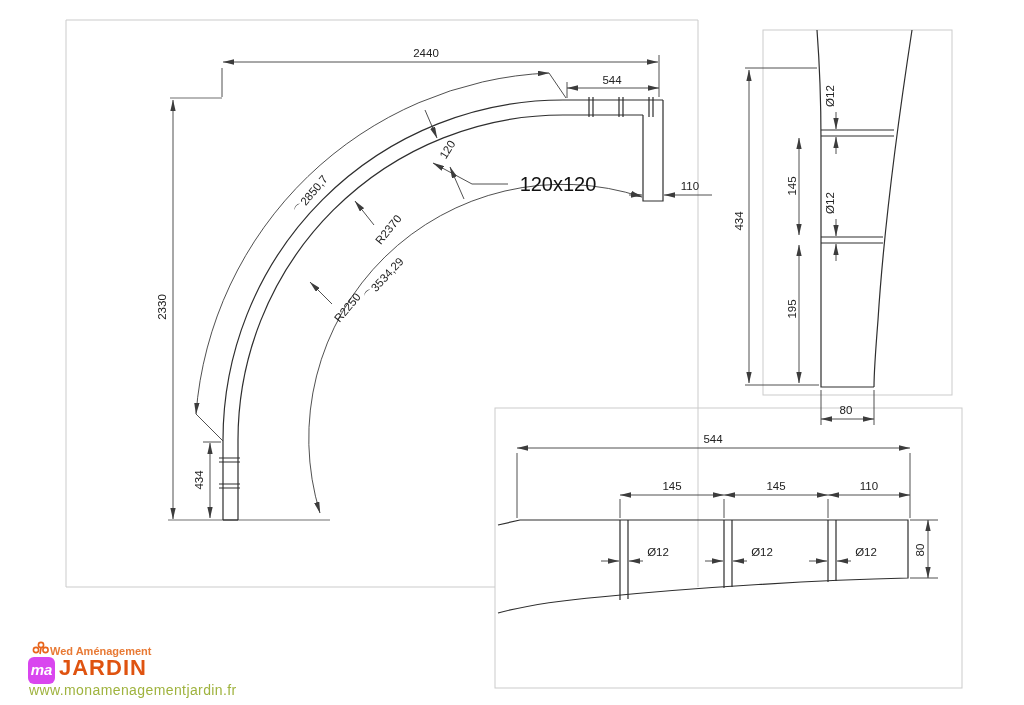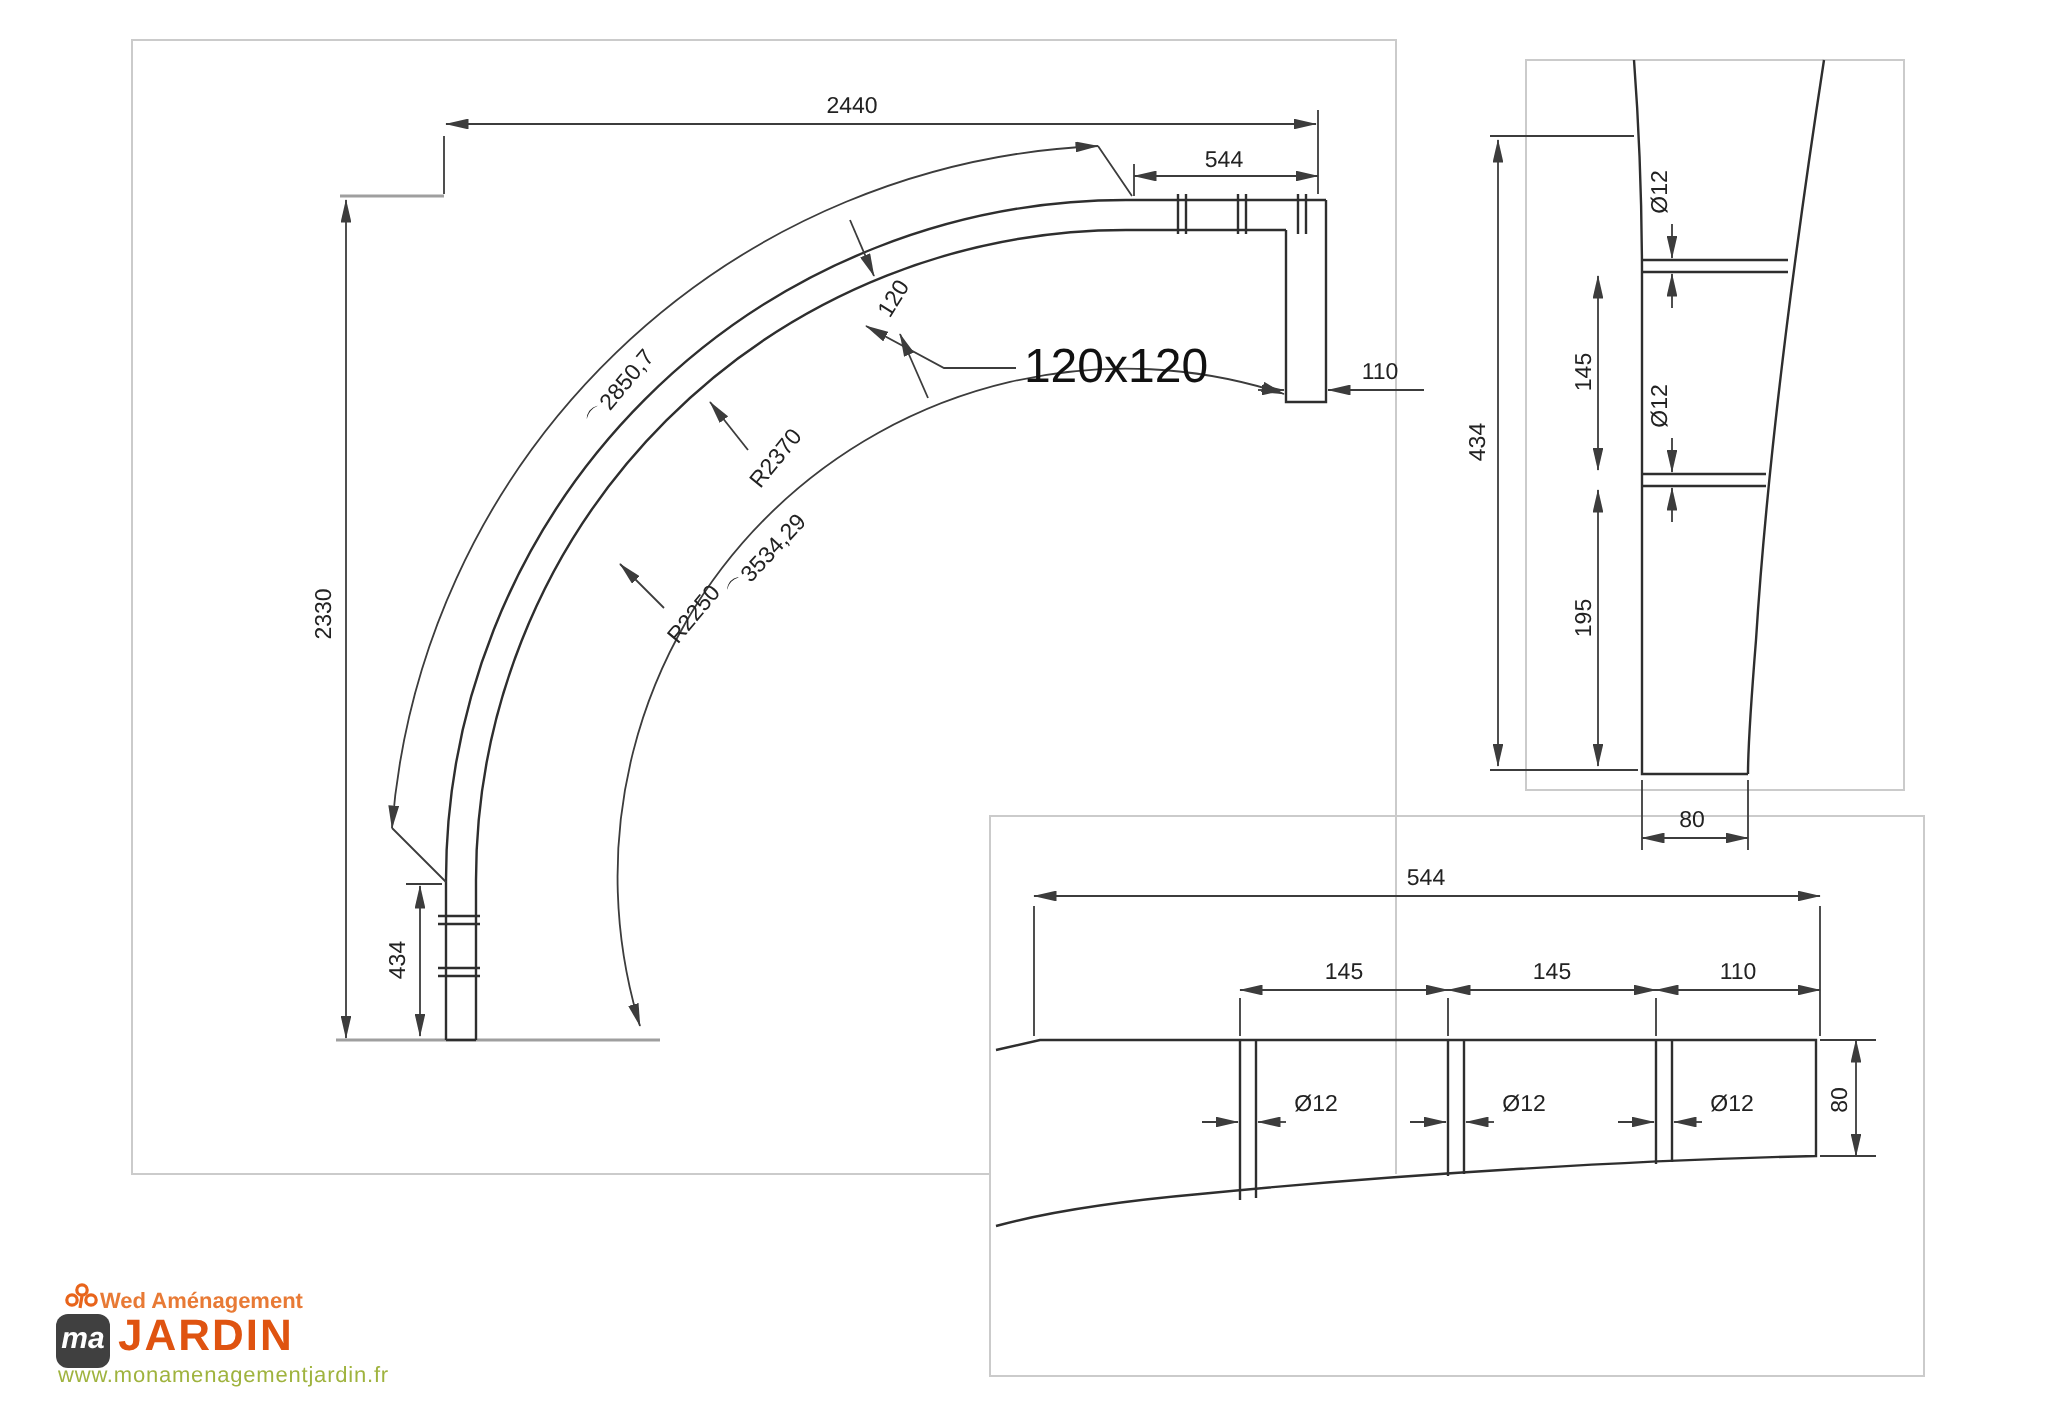--- a/index.html
+++ b/index.html
@@ -1,30 +1,30 @@
 <!DOCTYPE html>
 <html><head>
 <meta charset="utf-8">
 <style>
   html,body{margin:0;padding:0;background:#ffffff;}
   #stage{position:relative;width:1024px;height:705px;background:#ffffff;overflow:hidden;
          font-family:"Liberation Sans",sans-serif;padding-left:20px;}
   #linework{position:absolute;left:0;top:0;}
   .lbl{position:absolute;font-size:11.5px;color:#222;white-space:nowrap;
        transform:translate(-50%,-50%);line-height:1;}
-  .big{font-size:24px;color:#111;}
+  .big{font-size:20px;color:#111;}
   .sym{font-size:10px;margin-right:1px;}
   
-  .logo-square{position:absolute;left:28px;top:657px;width:27px;height:27px;background:#404040;
+  .logo-square{position:absolute;left:28px;top:657px;width:27px;height:27px;background:#d946ef;
                border-radius:6px;color:#fff;font-style:italic;font-weight:bold;font-size:15px;
                text-align:center;line-height:26px;}
   .logo-line1{position:absolute;left:50px;top:645px;font-size:11px;color:#e87a35;font-weight:bold;}
   .logo-line2{position:absolute;left:59px;top:655px;font-size:22px;color:#df5310;font-weight:bold;
               letter-spacing:1px;text-align:right;}
-  .logo-url{position:absolute;left:29px;top:682px;font-size:11px;color:#9fb33e;letter-spacing:0.4px;}
+  .logo-url{position:absolute;left:29px;top:682px;font-size:14px;color:#9fb33e;letter-spacing:0.4px;}
 </style>
 </head>
 <body>
 
 <div id="stage">
 
   <svg id="linework" width="1024" height="705" viewBox="0 0 1024 705">
     <defs>
       <marker id="arw" orient="auto-start-reverse" markerWidth="13" markerHeight="6" refX="12.5" refY="3" viewBox="0 0 13 6">
         <path d="M0,0 L13,3 L0,6 Z" fill="#3c3c3c"></path>

